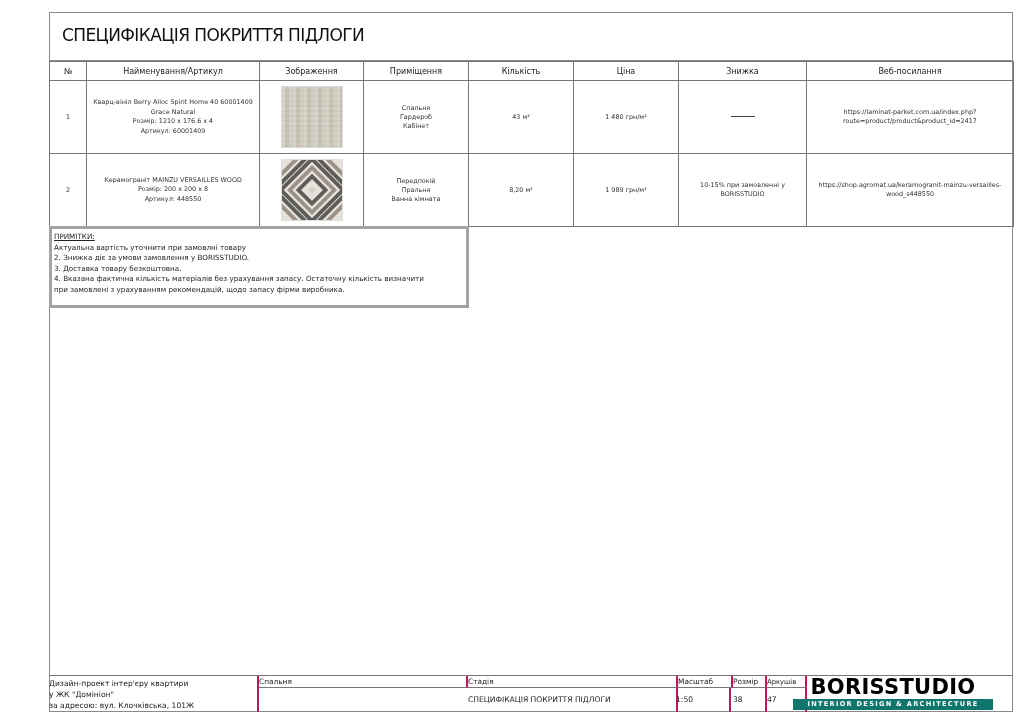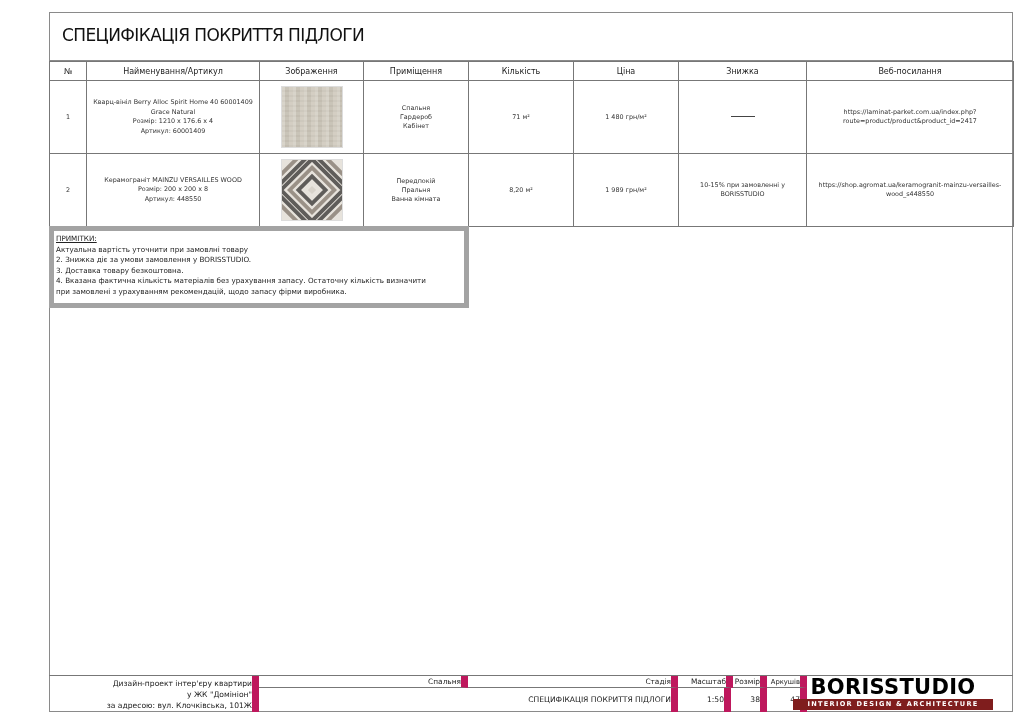--- a/index.html
+++ b/index.html
@@ -36,42 +36,42 @@
   .wood {
     background:
       repeating-linear-gradient(90deg, rgba(255,255,255,0.18) 0 3px, rgba(0,0,0,0.03) 3px 7px, rgba(255,255,255,0.08) 7px 11px),
       repeating-linear-gradient(0deg, rgba(0,0,0,0.02) 0 2px, rgba(255,255,255,0.05) 2px 5px),
       #cdc7bb;
   }
   .tile { background: #e7e3dc; overflow: hidden; }
 
   .notes {
     position: absolute; left: 49px; top: 226px; width: 420px; height: 82px;
-    border: 5px solid #a3a3a3; padding: 3px 2px; font-size: 7.2px; line-height: 10.6px; color: #222;
+    border: 3px solid #a3a3a3; padding: 3px 2px; font-size: 7.2px; line-height: 10.6px; color: #222;
   }
   .notes .notes-title { text-decoration: underline; }
 
   .titleblock {
     position: absolute; left: 49px; top: 675px; width: 964px; height: 37px;
     border-top: 1px solid #777;
   }
-  .tb-cell { position: absolute; border-right: 7px solid #be185d; text-align: right; color: #222; }
+  .tb-cell { position: absolute; border-right: 2px solid #be185d; text-align: left; color: #222; }
   .tb-address { left: 0; top: 0; width: 210px; height: 36px; font-size: 7.6px; line-height: 11px; padding-top: 2px; }
   .tb-head { top: 0; height: 12px; font-size: 7.4px; line-height: 12px; border-bottom: 1px solid #777; }
   .tb-val { top: 12px; height: 24px; font-size: 7.6px; line-height: 24px; }
   .tb-logo {
     position: absolute; left: 741px; top: 0; width: 206px; height: 36px;
     padding: 1px 3px 0 3px;
   }
   .logo-main {
     font-family: "DejaVu Sans", sans-serif; font-weight: bold; font-size: 21px;
     letter-spacing: 0.3px; line-height: 21px; color: #000; text-align: center;
   }
   .logo-sub {
-    background: #7f1d1d; color: #fff; font-size: 6.6px; font-weight: bold;
+    background: #0f766e; color: #fff; font-size: 6.6px; font-weight: bold;
     letter-spacing: 1.3px; text-align: center; height: 11px; line-height: 11px; margin-top: 1px;
     font-family: "DejaVu Sans", sans-serif;
   }
 </style>
 </head>
 <body>
 
 <div class="frame"></div>
 
 <div class="title-row">
@@ -111,21 +111,21 @@
         <div>Артикул: 60001409</div>
       </td>
       <td>
         <div class="swatch wood"></div>
       </td>
       <td>
         <div>Спальня</div>
         <div>Гардероб</div>
         <div>Кабінет</div>
       </td>
-      <td>71 м²</td>
+      <td>43 м²</td>
       <td>1 480 грн/м²</td>
       <td><span class="dash"></span></td>
       <td>https://laminat-parket.com.ua/index.php?route=product/product&amp;product_id=2417</td>
     </tr>
     <tr>
       <td>2</td>
       <td class="name">
         <div>Керамограніт MAINZU VERSAILLES WOOD</div>
         <div>Розмір: 200 x 200 x 8</div>
         <div>Артикул: 448550</div>

